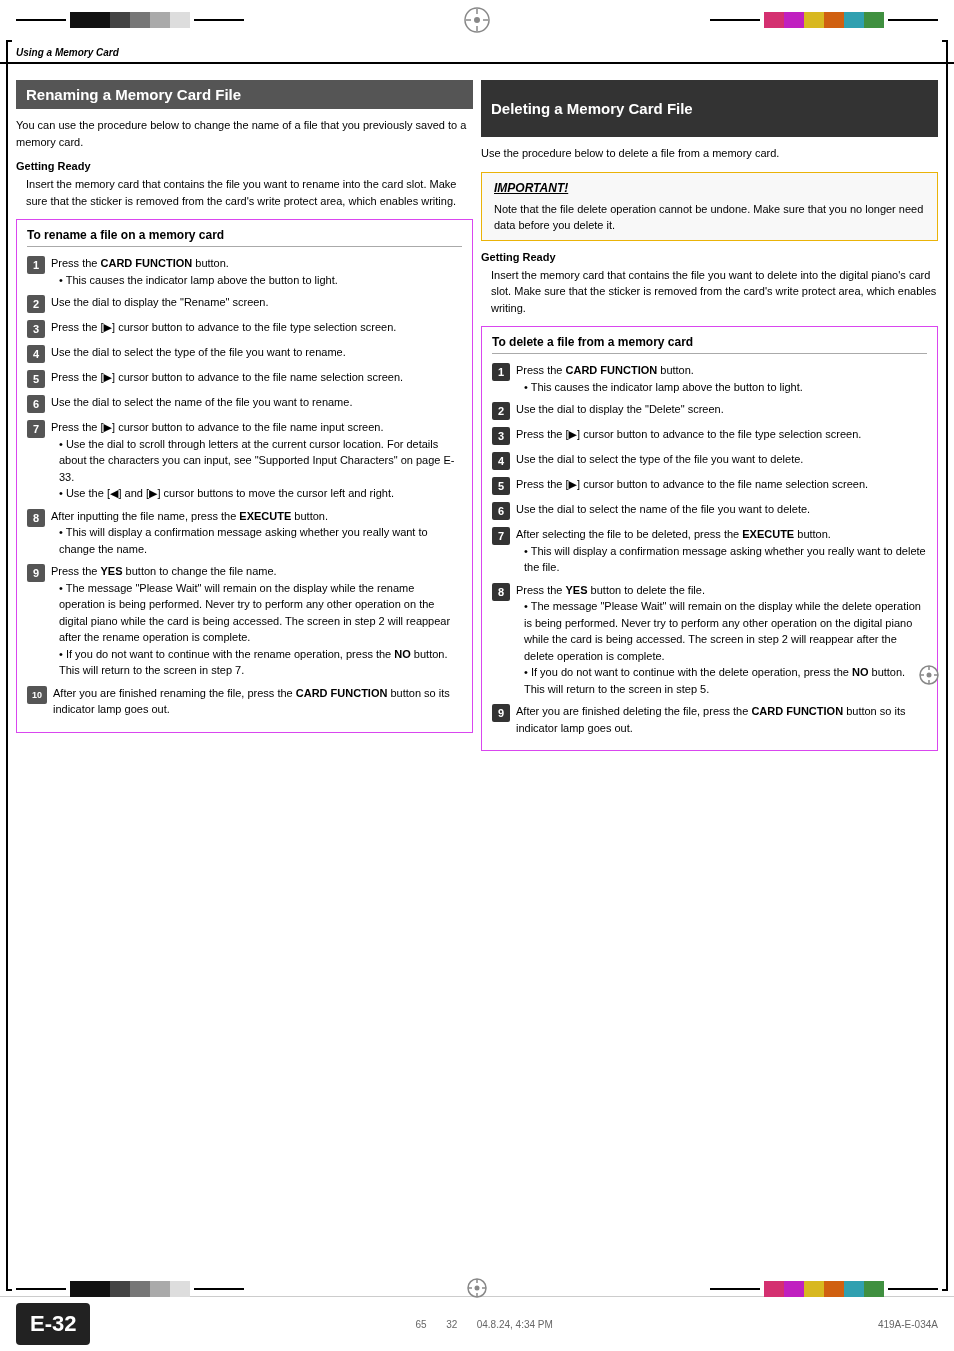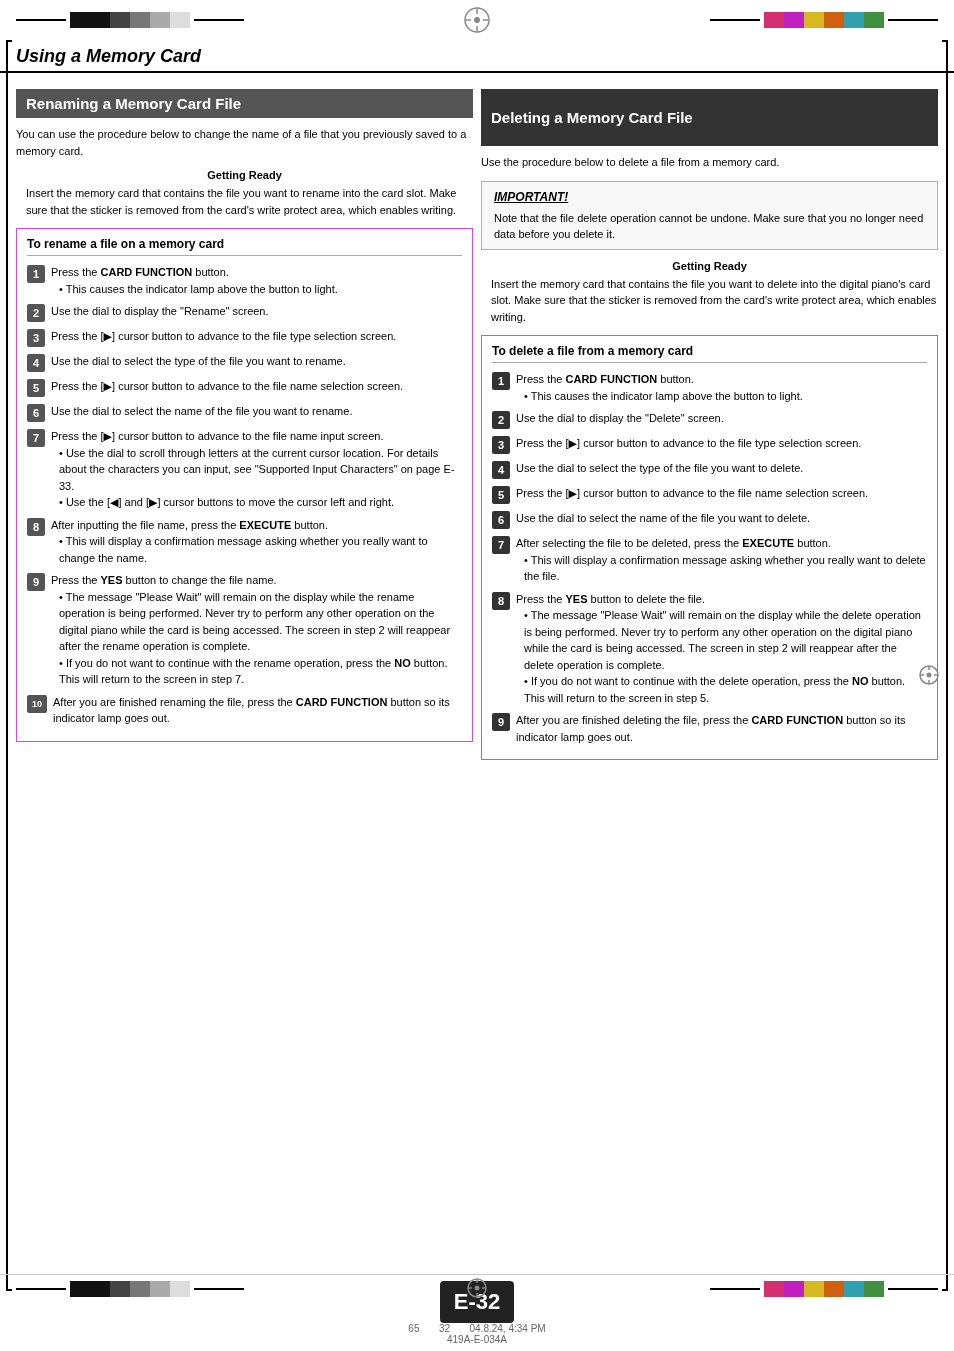--- a/index.html
+++ b/index.html
@@ -16,21 +16,21 @@
 
     
     .page-title-area {
       padding: 12px 16px 4px 16px;
       border-bottom: 2px solid #000;
       margin-bottom: 16px;
     }
     .page-title {
       font-style: italic;
       font-weight: bold;
-      font-size: 18px;
+      font-size: 10px;
     }
 
     
     .main-content {
       display: flex;
       gap: 8px;
       padding: 0 16px;
     }
     .left-col {
       flex: 1;
@@ -62,21 +62,20 @@
     .section-intro {
       font-size: 11px;
       margin-bottom: 10px;
       line-height: 1.5;
     }
 
     .getting-ready-label {
       font-weight: bold;
       font-size: 11px;
       margin-bottom: 4px;
-      text-align: center;
     }
 
     
     .steps-box {
       border: 1px solid #d946ef;
       padding: 8px 10px;
       margin-bottom: 10px;
     }
     .steps-title {
       font-weight: bold;
@@ -157,21 +156,20 @@
     .bottom-area {
       position: absolute;
       bottom: 0;
       left: 0;
       right: 0;
       display: flex;
       align-items: center;
       justify-content: space-between;
       padding: 6px 16px;
       border-top: 1px solid #ccc;
-      flex-direction: column;
     }
 
     .page-num-badge {
       background: #222;
       color: #fff;
       font-size: 22px;
       font-weight: bold;
       padding: 8px 14px;
       border-radius: 4px;
       font-family: Arial, sans-serif;

